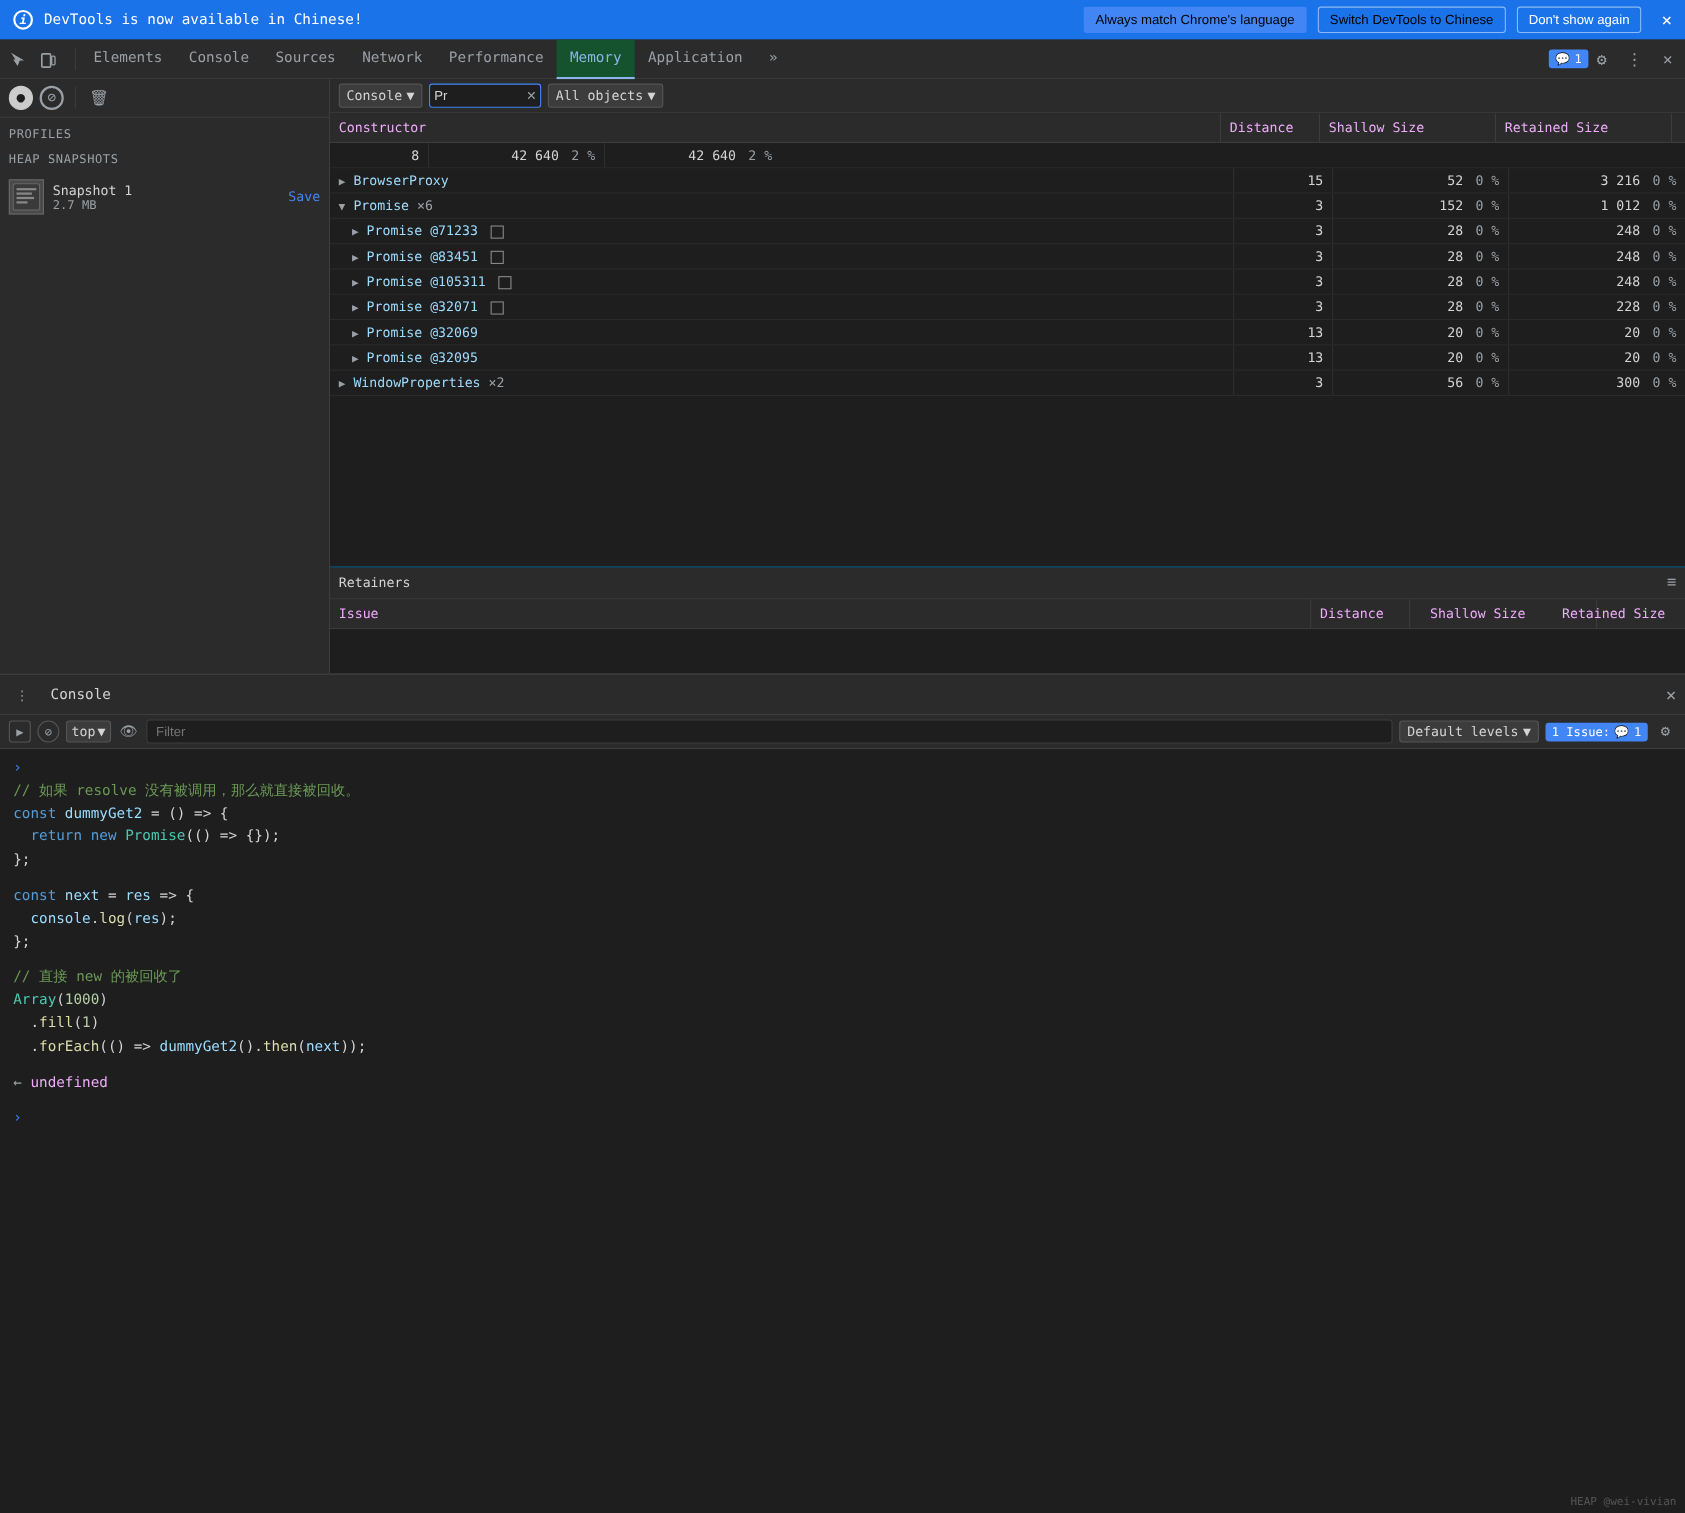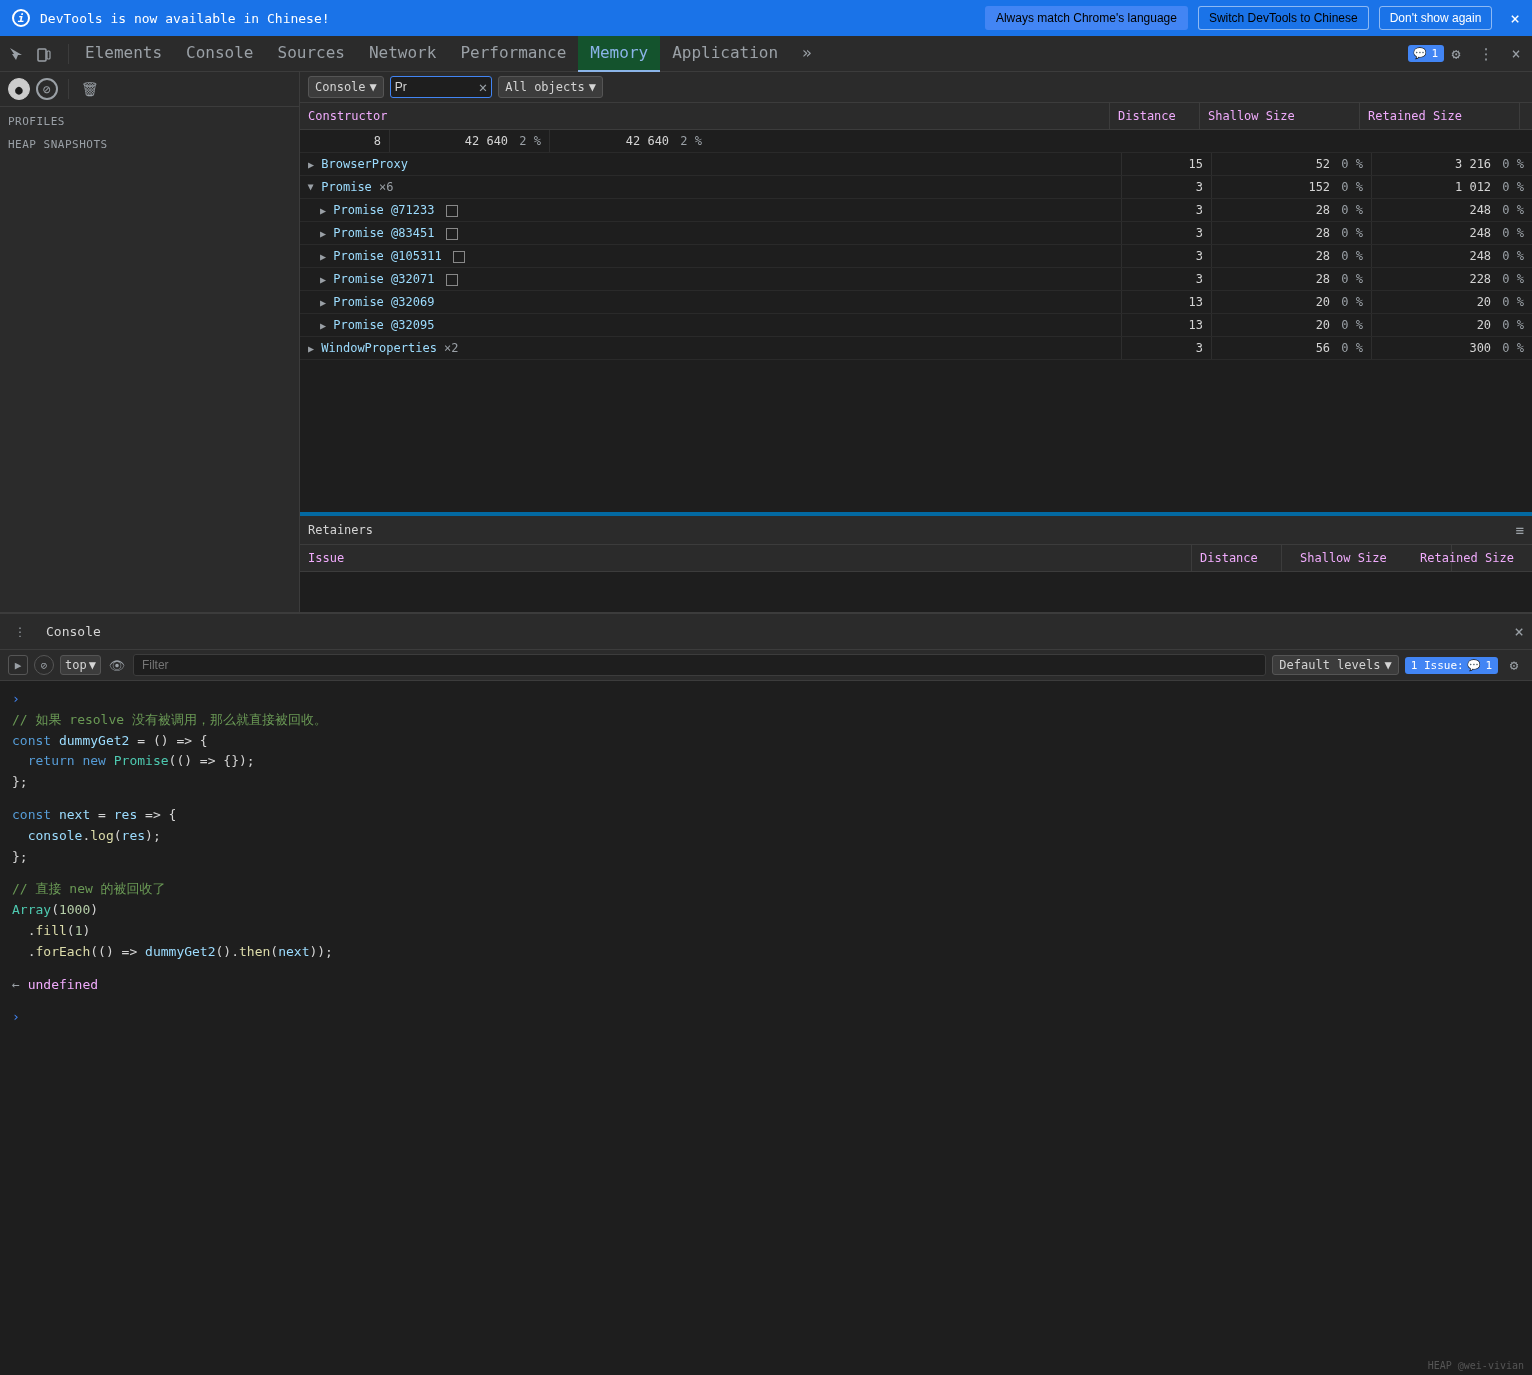--- a/index.html
+++ b/index.html
@@ -73,21 +73,21 @@
       height: 36px;
       padding: 0 4px;
     }
     .devtools-tab {
       padding: 0 12px;
       height: 36px;
       display: flex;
       align-items: center;
       cursor: pointer;
       color: #9aa0a6;
-      font-size: 16px;
+      font-size: 13px;
       border-bottom: 2px solid transparent;
       white-space: nowrap;
     }
     .devtools-tab.active {
       color: #8bb4e8;
       border-bottom: 2px solid #8bb4e8;
       background: #14532d;
     }
     .devtools-tab-icons {
       display: flex; align-items: center; gap: 4px; margin-right: 8px;
@@ -272,21 +272,21 @@
     .node-icon {
       display: inline-block;
       width: 12px; height: 12px;
       border: 1px solid #888;
       vertical-align: middle;
       margin-left: 4px;
     }
 
     
     .retainers-section {
-      border-top: 4px solid #0369a1;
+      border-top: 1px solid #0369a1;
     }
     .retainers-header {
       display: flex;
       align-items: center;
       padding: 6px 8px;
       background: #2b2b2b;
       border-bottom: 1px solid #3c3c3c;
       justify-content: space-between;
     }
     .retainers-title {
@@ -540,20 +540,36 @@
 
   <div class="sidebar">
     <div class="sidebar-toolbar">
       <div class="sidebar-icon-btn circle-filled">●</div>
       <div class="sidebar-icon-btn circle-stop">⊘</div>
       <div class="tab-divider"></div>
       <div class="sidebar-trash-btn">🗑</div>
     </div>
     <div class="sidebar-title">Profiles</div>
     <div class="sidebar-section-title">HEAP SNAPSHOTS</div>
+    <div class="snapshot-item">
+      <div class="snapshot-icon">
+        <svg width="28" height="28" viewBox="0 0 28 28">
+          <rect x="2" y="2" width="24" height="24" rx="2" fill="#3a3a3a" stroke="#666" stroke-width="1"></rect>
+          <rect x="5" y="6" width="18" height="2" fill="#888"></rect>
+          <rect x="5" y="10" width="14" height="2" fill="#888"></rect>
+          <rect x="5" y="14" width="16" height="2" fill="#888"></rect>
+          <rect x="5" y="18" width="10" height="2" fill="#888"></rect>
+        </svg>
+      </div>
+      <div class="snapshot-info">
+        <div class="snapshot-name">Snapshot 1</div>
+        <div class="snapshot-size">2.7 MB</div>
+      </div>
+      <div class="snapshot-save">Save</div>
+    </div>
   </div>
 
   <div class="content-area">
 
     <div class="content-toolbar">
       <div class="toolbar-select">
         <span>Console</span>
         <span>▼</span>
       </div>
       <div class="toolbar-search">

